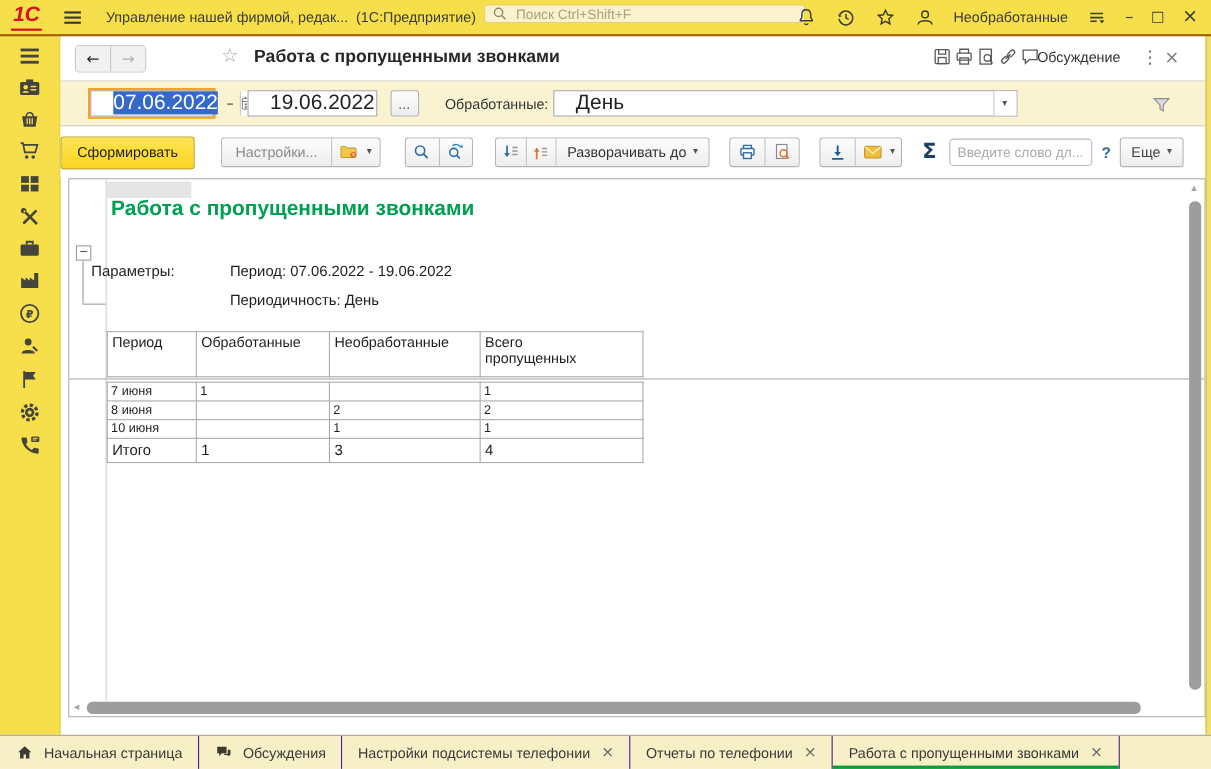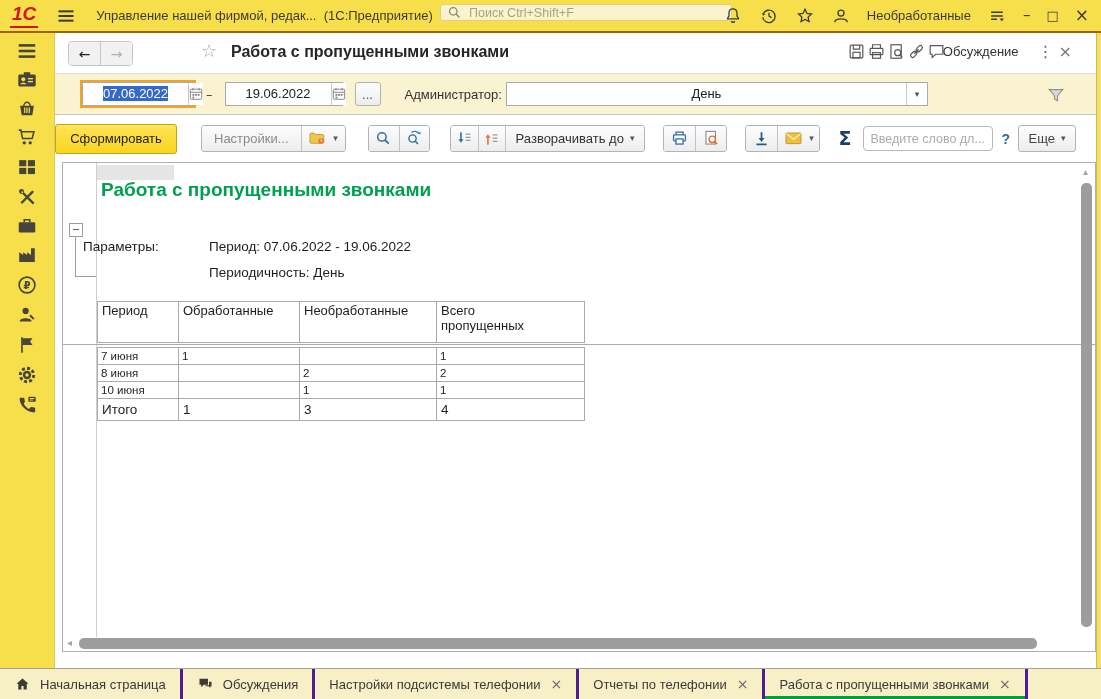--- a/index.html
+++ b/index.html
@@ -34,21 +34,21 @@
   #navgrp .nb+.nb{border-left:1px solid #C6C6C6;}
   #hdr-star{position:absolute;left:146px;top:9px;font-size:18px;color:#A8A8A8;}
   #hdr-title{position:absolute;left:176px;top:10px;font-size:16px;font-weight:bold;color:#262626;white-space:nowrap;}
   #hdr-icons{position:absolute;right:24px;top:9px;display:flex;align-items:center;gap:1px;color:#58585A;}
   #hdr-icons .lbl{color:#333;font-size:13px;margin-left:-4px;}
 
   
   #filters{left:55px;top:73px;width:1041px;height:42px;background:#FAF3D2;border-top:1px solid #DADADA;
            border-bottom:1px solid #C6C6C6;box-sizing:border-box;display:flex;align-items:center;padding-left:27px;}
   .datefield{display:flex;height:24px;background:#fff;border:1px solid #ABABAB;box-sizing:border-box;}
-  .datefield .val{flex:1;padding:0 20px;line-height:22px;font-size:13px;color:#222;white-space:nowrap;text-align:center;}
+  .datefield .val{flex:1;padding:0 20px;line-height:22px;font-size:19px;color:#222;white-space:nowrap;}
   .datefield .cal{width:21px;border-left:1px solid #C9C9C9;display:flex;align-items:center;justify-content:center;background:#fff;}
   .focused{box-shadow:0 0 0 2px #F0A622;}
   .sel{background:#3568C8;color:#fff;}
   .btn{height:27px;border:1px solid #B3B3B3;border-radius:3px;background:linear-gradient(#FDFDFD,#EDEDED);
        display:inline-flex;align-items:center;justify-content:center;color:#444;box-sizing:border-box;}
   .ddarrow{font-size:9px;color:#555;margin-left:6px;}
 
   
   #toolbar{left:55px;top:115px;width:1041px;height:47px;background:#fff;display:flex;align-items:center;box-sizing:border-box;}
   .grp{display:flex;border:1px solid #B3B3B3;border-radius:3px;overflow:hidden;height:27px;box-sizing:border-box;}
@@ -84,21 +84,21 @@
   #freezeline{left:0;top:181px;width:1032px;height:1px;background:#ABABAB;}
   .scroll-thumb{background:#9D9D9D;border-radius:5px;}
   .scroll-arrow{color:#A6A6A6;font-size:10px;}
 
   
   #rightedge{left:1096px;top:33px;width:5px;height:635px;background:#F2DF6C;border-left:1px solid #CDBC4E;box-sizing:border-box;}
 
   
   #taskbar{left:0;top:668px;width:1101px;height:31px;background:#F7EFC6;border-top:1px solid #A9A299;
            box-sizing:border-box;display:flex;align-items:stretch;}
-  .tab{display:flex;align-items:center;padding:0 14px;border-right:3px solid #4c1d95;color:#3A3A3A;position:relative;white-space:nowrap;}
+  .tab{display:flex;align-items:center;padding:0 14px;border-right:1px solid #4c1d95;color:#3A3A3A;position:relative;white-space:nowrap;}
   .tab .tico{margin-right:9px;}
   .tab .tclose{margin-left:10px;color:#666;font-size:14px;}
   .tab.active::after{content:"";position:absolute;left:0;right:0;bottom:0;height:3px;background:#00A03C;}
 </style>
 </head>
 <body>
 
 <div class="abs" id="topbar">
   <span class="logo1c">1С</span>
   <span style="margin-left:18px">
@@ -333,21 +333,21 @@
           <g fill="#777">
             <rect x="4" y="8" width="2" height="2"></rect>
             <rect x="7" y="8" width="2" height="2"></rect>
             <rect x="10" y="8" width="2" height="2"></rect>
             <rect x="4" y="11" width="2" height="2"></rect>
           </g>
         </svg>
     </span>
   </div>
   <span class="btn" style="width:26px;height:24px;margin-left:12px;color:#555">...</span>
-  <span style="margin-left:24px;color:#333">Администратор:</span>
+  <span style="margin-left:24px;color:#333">Обработанные:</span>
   <div class="datefield" style="width:422px;margin-left:4px">
     <span class="val">День</span>
     <span class="cal" style="width:20px">
         <span class="ig" style="font-size:9px;color:#555">▾</span>
       </span>
   </div>
   <span class="abs" style="right:30px;top:11px">
     <svg width="20" height="20" viewBox="0 0 24 24">
         <path d="M4 5.5h16l-6.2 7.2v6.3l-3.6-2.2v-4.1z" fill="#DADADA" stroke="#8E8E8E" stroke-width="1.3"></path>
       </svg>

